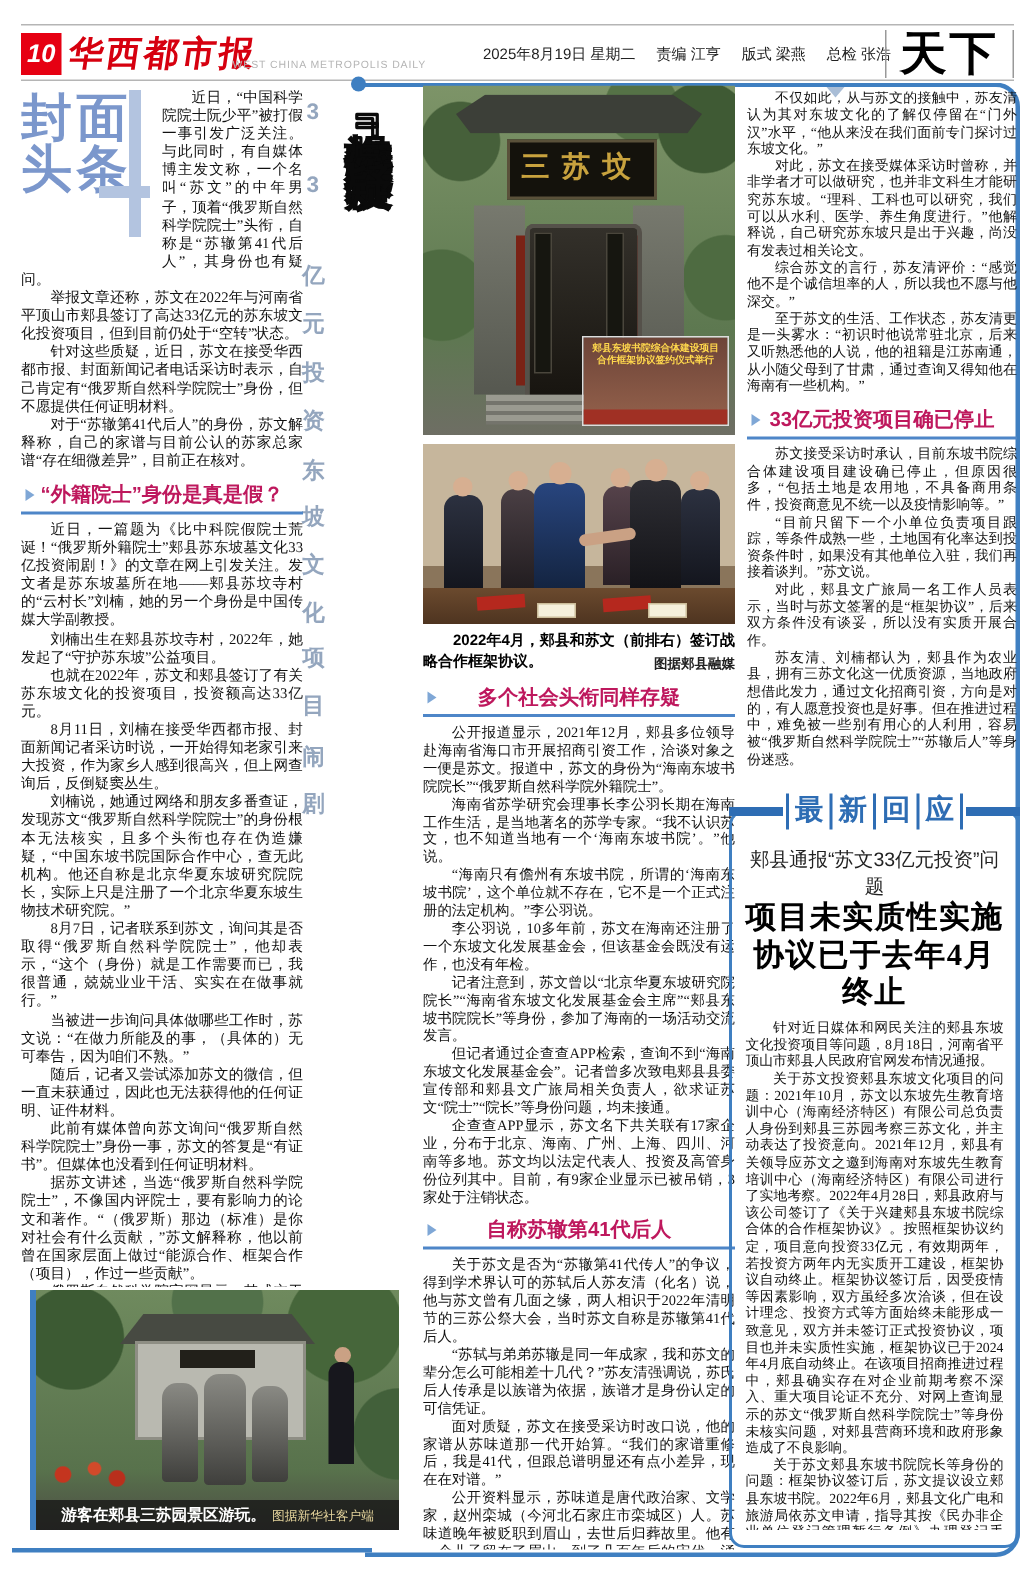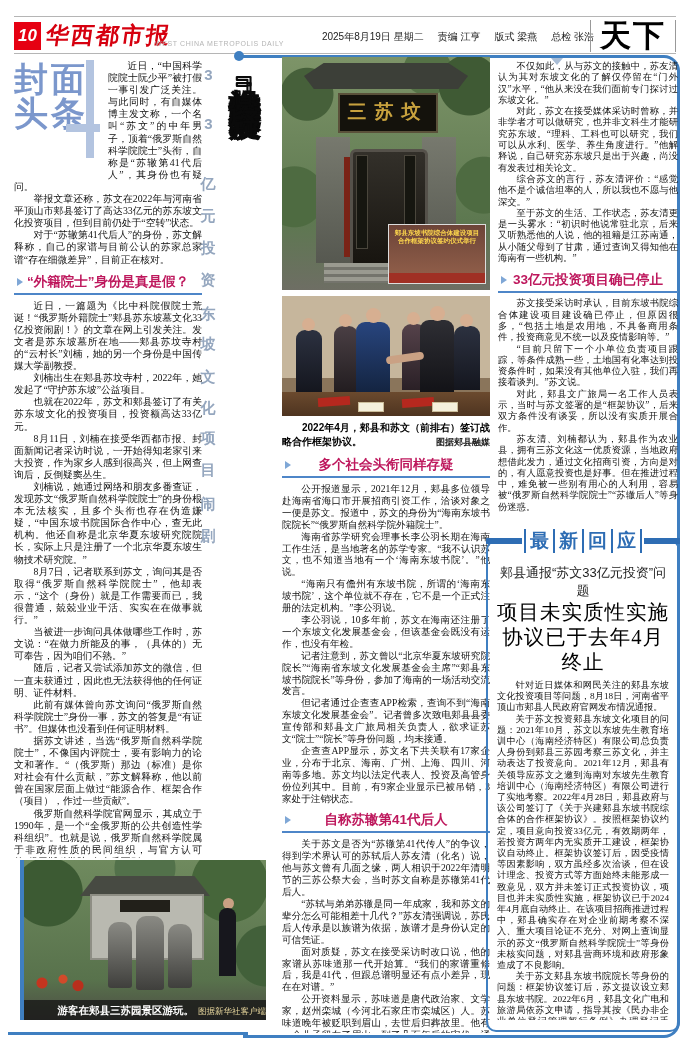--- a/index.html
+++ b/index.html
@@ -92,32 +92,32 @@
   .p3-gate{position:absolute;left:66px;top:34px;width:110px;height:62px;background:#b9b9b0;border:2px solid #8e8e84;}
   .p3-gate-sign{position:absolute;left:96px;top:40px;width:50px;height:12px;background:#22201a;}
   .statue{position:absolute;background:linear-gradient(#8a8a84,#3f3f3c);border-radius:10px 10px 3px 3px;}
   .p3-person{position:absolute;right:30px;top:48px;width:17px;height:68px;background:#17171d;border-radius:8px 8px 0 0;}
   .p3-person-head{position:absolute;right:32px;top:38px;width:11px;height:11px;border-radius:50%;background:#caa184;}
   .p3-flowers{position:absolute;left:6px;bottom:24px;width:60px;height:26px;
               background:radial-gradient(circle at 20% 50%,#c4351f 0 5px,transparent 6px),
                          radial-gradient(circle at 55% 35%,#d14a2a 0 4px,transparent 5px),
                          radial-gradient(circle at 80% 60%,#b92f1c 0 5px,transparent 6px);}
   .p3-caption{position:absolute;left:0;right:0;bottom:0;height:20px;background:rgba(22,22,22,.78);
-              color:#fff;font:bold 10.5px/20px "Liberation Sans","DejaVu Sans",sans-serif;text-align:right;text-indent:0;}
+              color:#fff;font:bold 10.5px/20px "Liberation Sans","DejaVu Sans",sans-serif;text-align:center;text-indent:0;}
   .p3-credit{color:#e5d49c;font:8.5px/20px "Liberation Serif",serif;margin-left:4px;}
   
   .respond{position:absolute;left:486px;top:540px;width:194px;height:492px;border:2px solid #3f7fc1;border-radius:10px;
            padding:0 9px;box-sizing:border-box;}
   .respond-tag{position:absolute;left:-2px;right:-2px;top:-13px;display:flex;align-items:center;}
   .tag-bar{flex:1;height:6px;background:#2e6db4;}
   .tag-text{display:flex;background:#fff;padding:0 2px;font:bold 19px/24px "Liberation Sans","DejaVu Sans",sans-serif;color:#2e6db4;}
   .tag-text span{padding:0 4px;border-left:2px solid #2e6db4;}
   .tag-text span:last-child{border-right:2px solid #2e6db4;}
   .respond-kicker{margin-top:22px;text-align:center;font:13px/18px "Liberation Sans","DejaVu Sans",sans-serif;color:#222;text-indent:0;}
-  .respond-h{text-align:center;font-weight:normal;font-size:20.5px;line-height:25px;letter-spacing:1px;color:#000;text-indent:0;}
+  .respond-h{text-align:center;font-weight:bold;font-size:20.5px;line-height:25px;letter-spacing:1px;color:#000;text-indent:0;}
   .respond-body{margin-top:5px;font-size:9.2px;line-height:11.2px;text-align:justify;height:340px;overflow:hidden;}
   .respond-body p{margin:0;}
 </style>
 </head>
 <body>
 
 <div id="page">
 
   <div class="topline"></div>
   <div class="pageno">10</div>
@@ -140,20 +140,21 @@
   <div class="col-left">
     <div class="badge-float">
       <div class="badge-line">封面</div>
       <div class="badge-line">头条</div>
       <div class="plusv"></div>
       <div class="plush"></div>
     </div>
     <div>
         <p>近日，“中国科学院院士阮少平”被打假一事引发广泛关注。与此同时，有自媒体博主发文称，一个名叫“苏文”的中年男子，顶着“俄罗斯自然科学院院士”头衔，自称是“苏辙第41代后人”，其身份也有疑问。</p>
         <p>举报文章还称，苏文在2022年与河南省平顶山市郏县签订了高达33亿元的苏东坡文化投资项目，但到目前仍处于“空转”状态。</p>
+        <p>针对这些质疑，近日，苏文在接受华西都市报、封面新闻记者电话采访时表示，自己肯定有“俄罗斯自然科学院院士”身份，但不愿提供任何证明材料。</p>
         <p>对于“苏辙第41代后人”的身份，苏文解释称，自己的家谱与目前公认的苏家总家谱“存在细微差异”，目前正在核对。</p>
       </div>
     <div class="sec-h"><span class="sec-arrow"></span><span>“外籍院士”身份是真是假？</span></div>
     <div>
         <p>近日，一篇题为《比中科院假院士荒诞！“俄罗斯外籍院士”郏县苏东坡墓文化33亿投资闹剧！》的文章在网上引发关注。发文者是苏东坡墓所在地——郏县苏坟寺村的“云村长”刘楠，她的另一个身份是中国传媒大学副教授。</p>
         <p>刘楠出生在郏县苏坟寺村，2022年，她发起了“守护苏东坡”公益项目。</p>
         <p>也就在2022年，苏文和郏县签订了有关苏东坡文化的投资项目，投资额高达33亿元。</p>
         <p>8月11日，刘楠在接受华西都市报、封面新闻记者采访时说，一开始得知老家引来大投资，作为家乡人感到很高兴，但上网查询后，反倒疑窦丛生。</p>
         <p>刘楠说，她通过网络和朋友多番查证，发现苏文“俄罗斯自然科学院院士”的身份根本无法核实，且多个头衔也存在伪造嫌疑，“中国东坡书院国际合作中心，查无此机构。他还自称是北京华夏东坡研究院院长，实际上只是注册了一个北京华夏东坡生物技术研究院。”</p>
         <p>8月7日，记者联系到苏文，询问其是否取得“俄罗斯自然科学院院士”，他却表示，“这个（身份）就是工作需要而已，我很普通，兢兢业业干活、实实在在做事就行。”</p>

